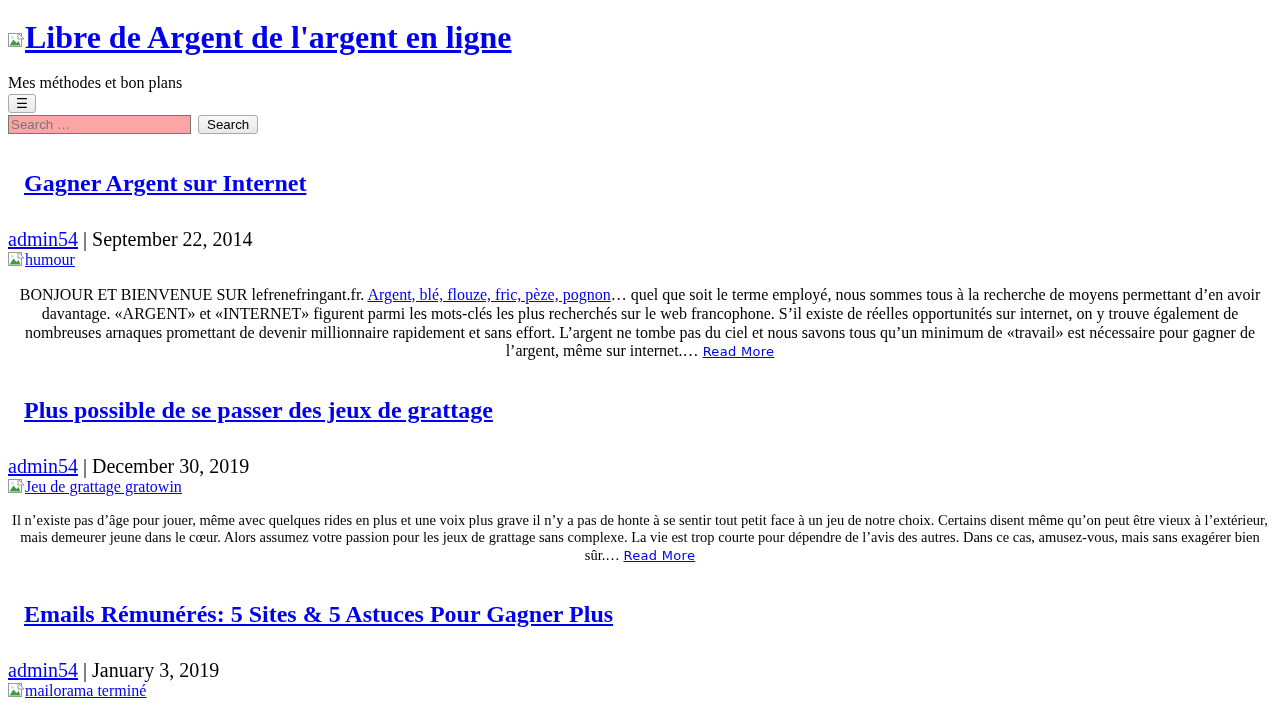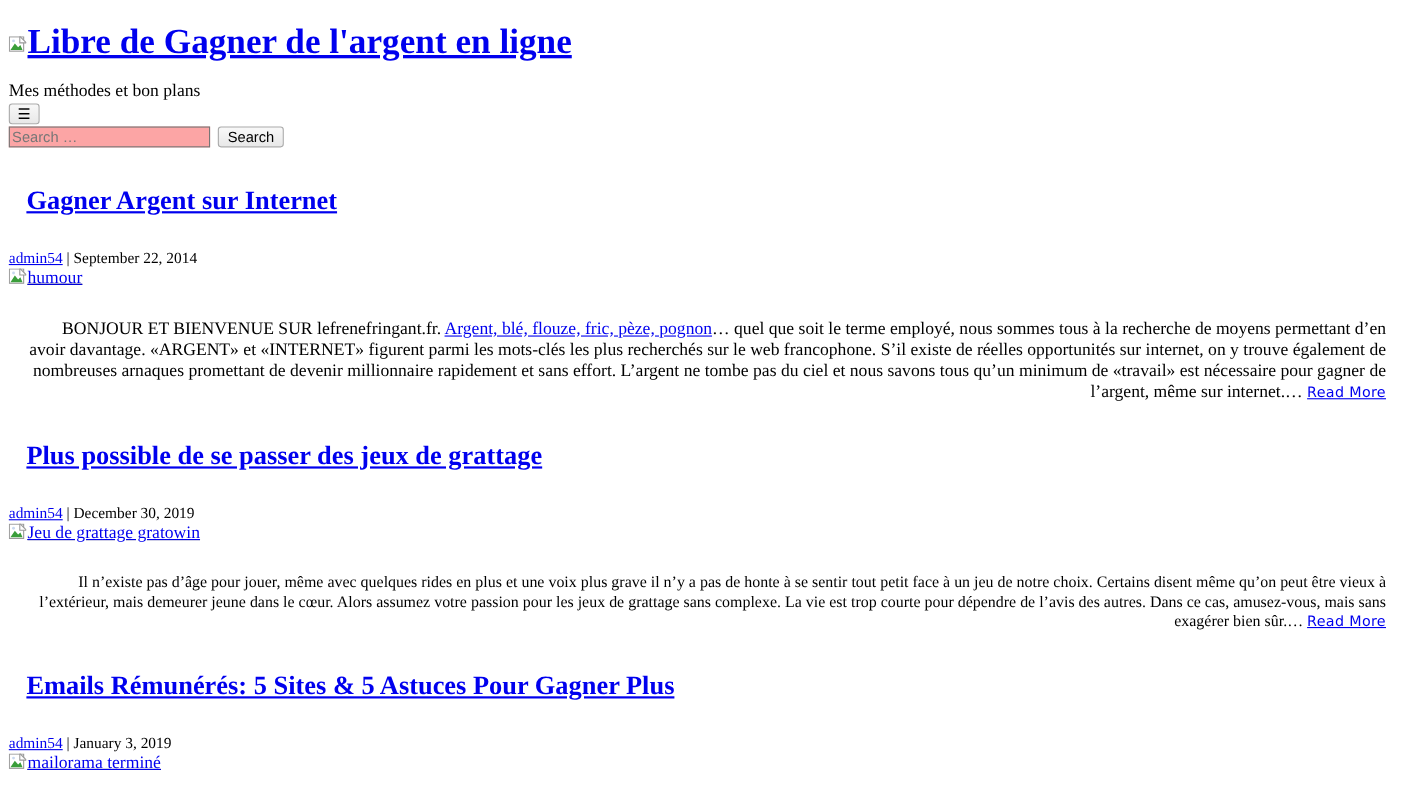--- a/index.html
+++ b/index.html
@@ -106,21 +106,21 @@
     line-height: 1.0;
     margin: 16px;
     padding-top: 21px;
   }
   .entry-title a {
     color: #0000EE;
     text-decoration: underline;
   }
 
   .entry-meta {
-    font-size: 14px;
+    font-size: 20px;
     margin: 0;
     padding-top: 17px;
     line-height: 1.15;
   }
   .entry-meta a {
     color: #0000EE;
     text-decoration: underline;
   }
   .sep { color: #000; }
 
@@ -130,25 +130,25 @@
     line-height: 1.15;
     font-size: 16px;
     text-decoration: underline;
   }
   .thumb-line a {
     color: #0000EE;
     text-decoration: underline;
   }
 
   .entry-content {
-    margin: 12px;
+    margin: 0;
     padding-top: 16px;
     font-size: 16px;
     line-height: 1.18;
-    text-align: right;
+    text-align: center;
   }
   .entry-content a {
     color: #0000EE;
     text-decoration: underline;
   }
   .read-more {
     font-family: "DejaVu Sans", "Liberation Sans", sans-serif;
     font-size: 13px;
     color: #2222CC;
     text-decoration: none;
@@ -174,21 +174,21 @@
 <body>
 
 <h1 class="site-title">
   <a href="#"><span class="broken-img"><svg width="16" height="16" viewBox="0 0 16 16" xmlns="http://www.w3.org/2000/svg">
           <rect x="0.5" y="0.5" width="13" height="13" fill="#ffffff" stroke="#999999"></rect>
           <path d="M1.5 12.5 L5.5 6.5 L8.5 10 L10.5 8 L12.5 12.5 Z" fill="#3a9e3a"></path>
           <circle cx="4.3" cy="4.2" r="1.3" fill="#c8d8f0"></circle>
           <path d="M10 0 L16 6 L10 6 Z" fill="#ffffff"></path>
           <path d="M10 0 L16 6" stroke="#999999" fill="none"></path>
           <path d="M10 0 L10 6 L16 6" stroke="#999999" fill="none"></path>
-        </svg></span><span>Libre de Gagner de l'argent en ligne</span></a>
+        </svg></span><span>Libre de Argent de l'argent en ligne</span></a>
 </h1>
 
 <p class="tagline">Mes méthodes et bon plans</p>
 
 <button class="menu-toggle">
   <span>☰</span>
 </button>
 
 <form class="search-form">
   <input class="search-field" type="text" placeholder="Search …" style="">

